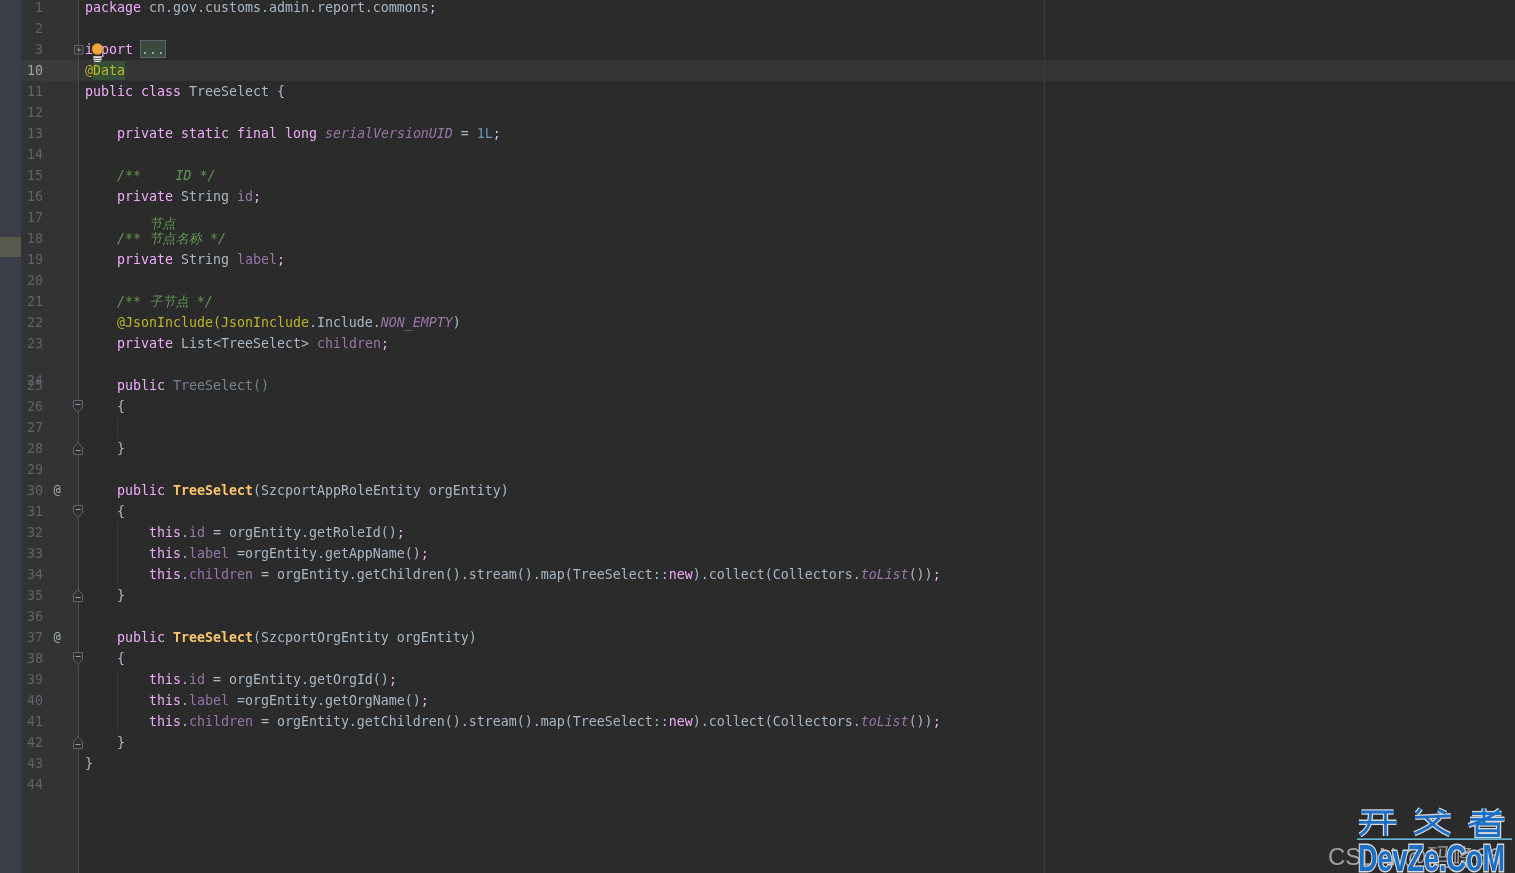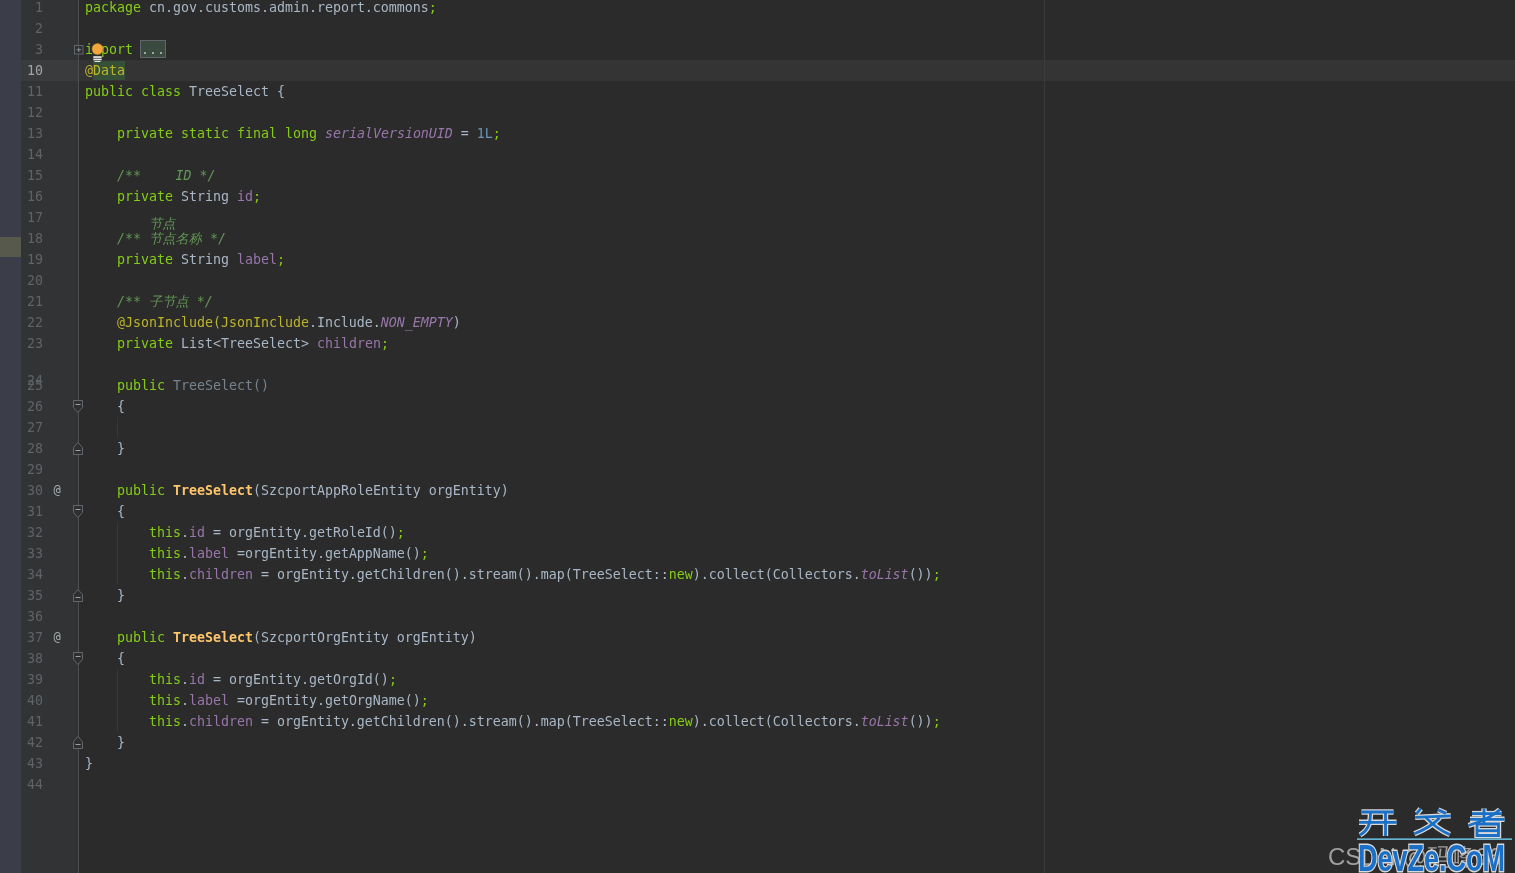--- a/index.html
+++ b/index.html
@@ -13,21 +13,21 @@
   #separator{position:absolute;left:78px;top:0;width:1px;height:873px;background:#4c4f51;}
   #ruler{position:absolute;left:1044px;top:0;width:1px;height:873px;background:#393c3e;}
   .indent-guide{position:absolute;width:1px;background:#353839;}
   
   #code-lines{position:absolute;left:0;top:0;width:100%;height:100%;}
   .row{position:absolute;left:0;width:100%;height:21px;line-height:21px;white-space:pre;}
   .lnum{position:absolute;left:21px;top:0;width:22px;text-align:right;color:#606366;}
   .row.cur .lnum{color:#a4a3a3;}
   .txt{position:absolute;left:85px;top:0;white-space:pre;}
   .cjk{display:inline-block;white-space:pre;overflow:hidden;height:21px;vertical-align:top;}
-  .tok-k{color:#84cc16;}
+  .tok-k{color:#f0abfc;}
   .tok-t{color:#a9b7c6;}
   .tok-f{color:#9876aa;}
   .tok-sf{color:#9876aa;font-style:italic;}
   .tok-num{color:#6897bb;}
   .tok-ann{color:#bbb529;}
   .tok-annhl{color:#bbb529;background:#365038;padding:2px 0;}
   .tok-cmt{color:#629755;font-style:italic;}
   .tok-ctor{color:#ffc66b;font-weight:bold;}
   .tok-dim{color:#76838f;}
   .tok-fold{color:#b2bac2;background:#3a4a3e;outline:1px solid #60656b;padding:0.5px 0;}

